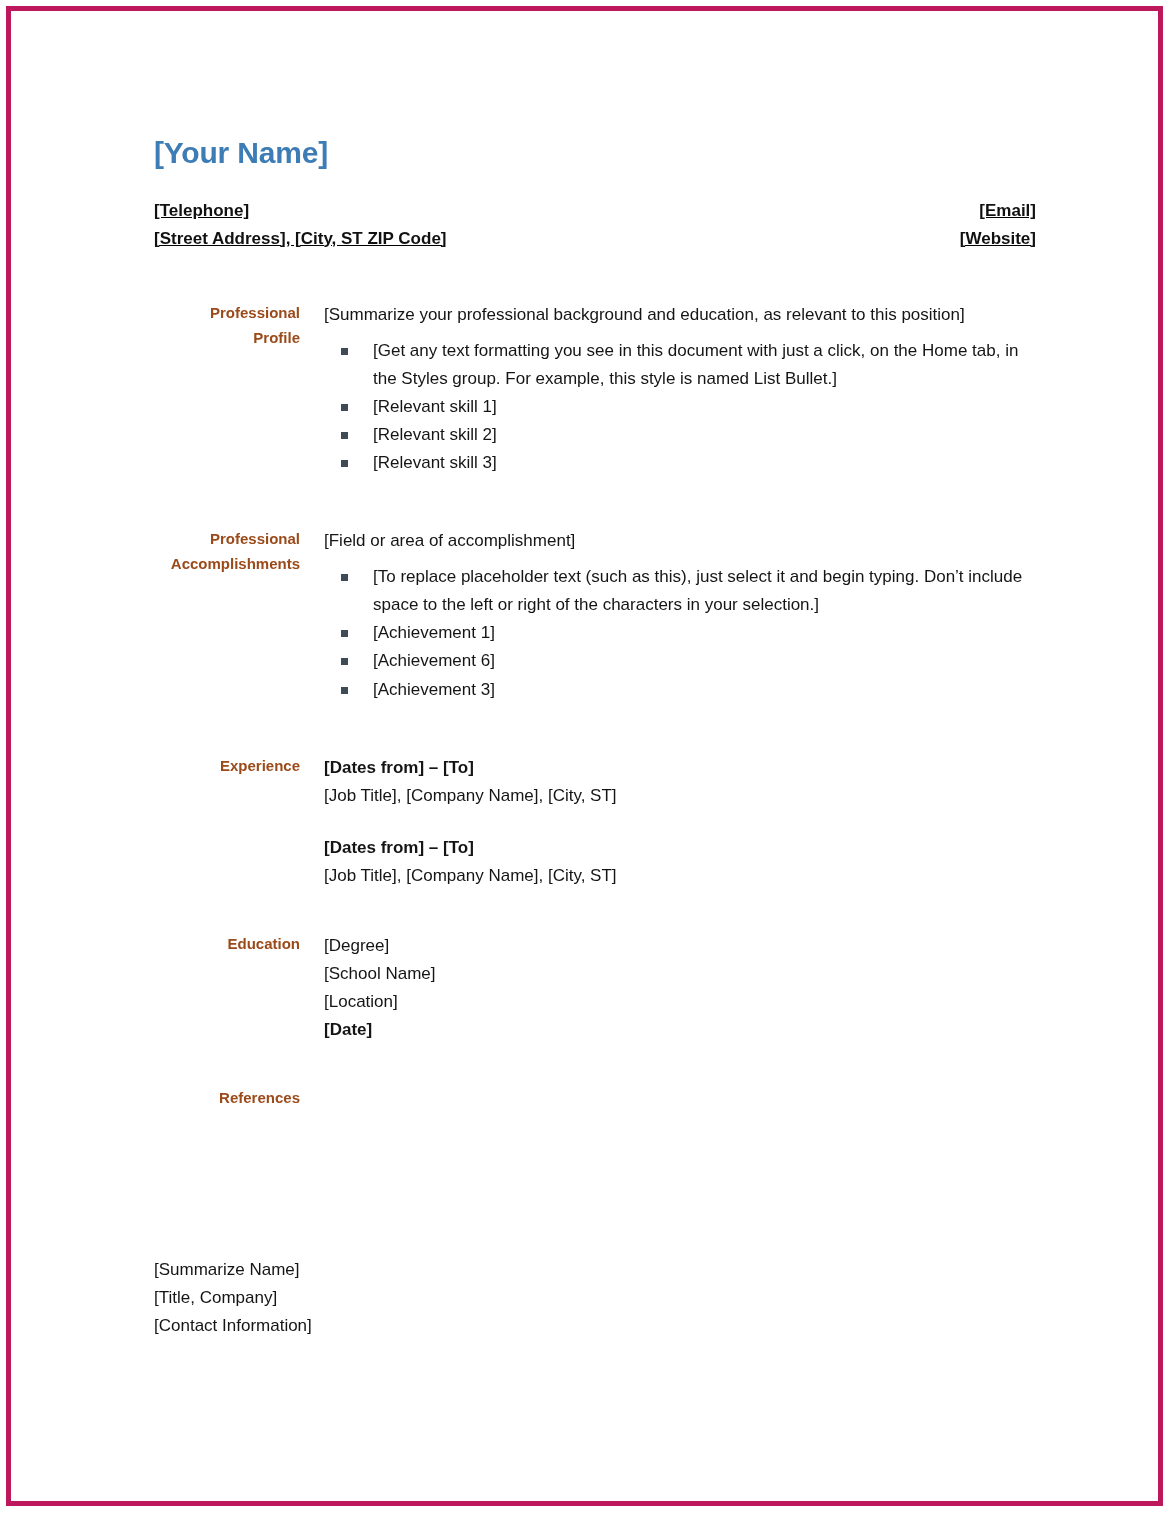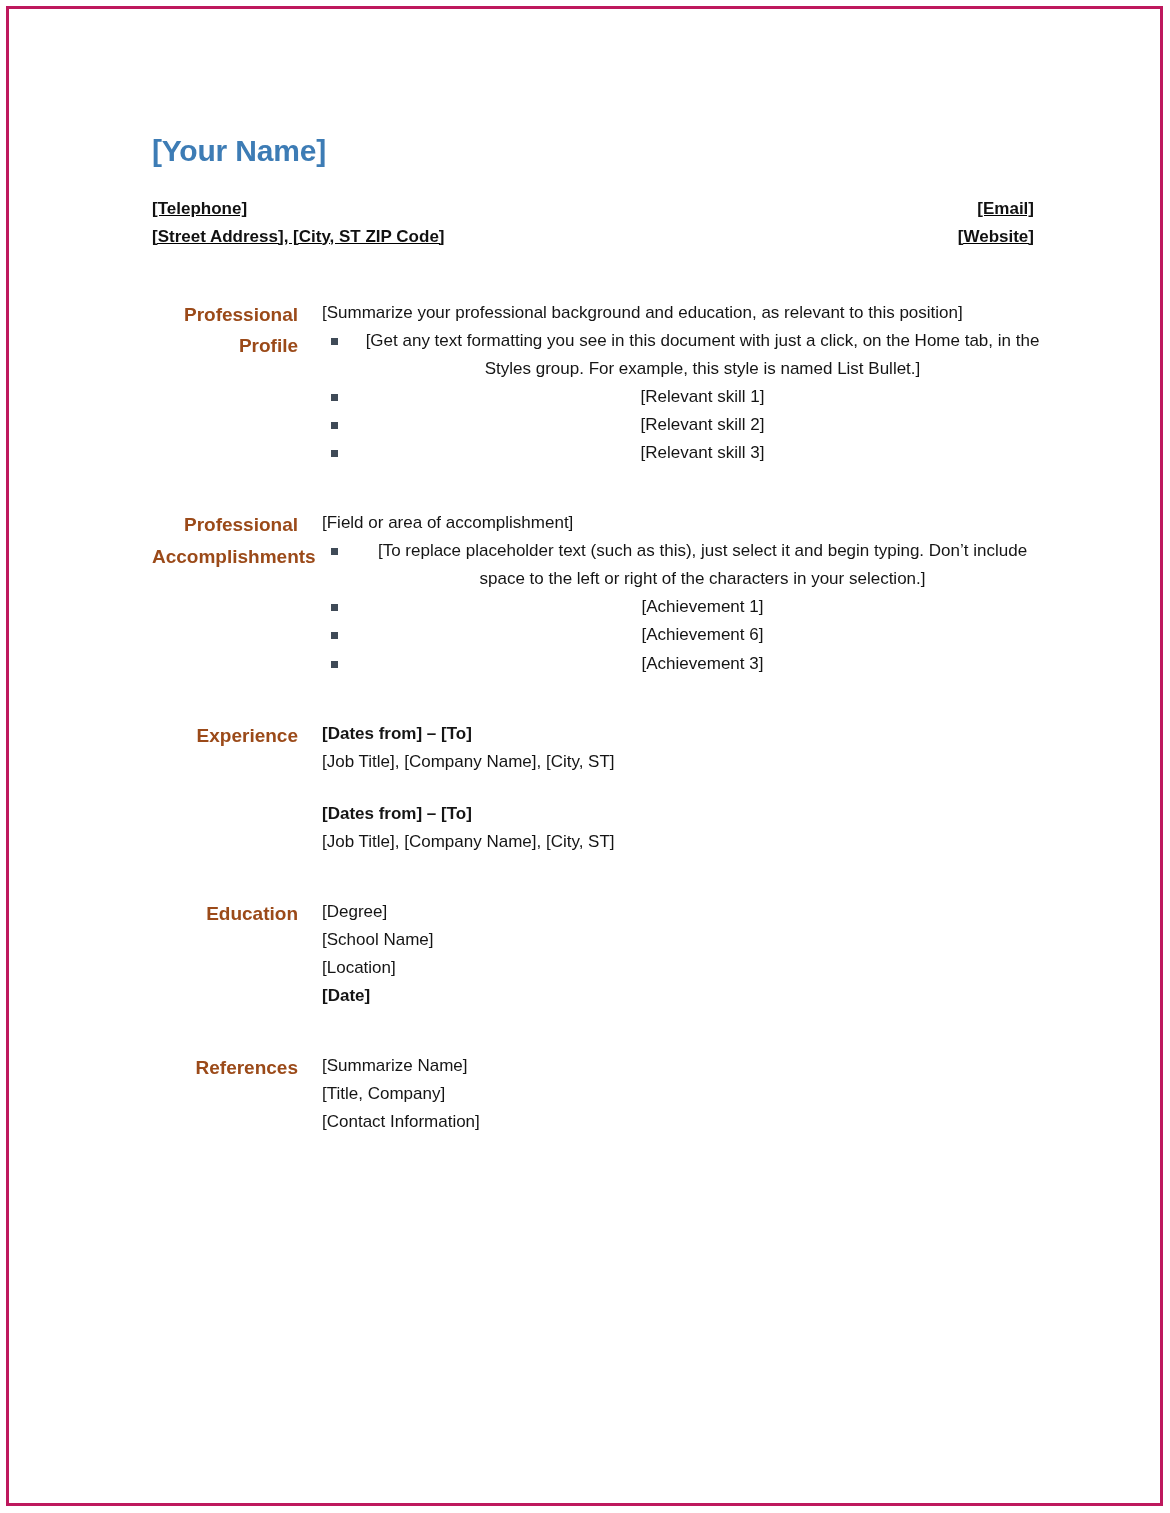--- a/index.html
+++ b/index.html
@@ -15,21 +15,21 @@
   }
 
   
   #page {
     position: absolute;
     left: 6px;
     top: 6px;
     width: 1157px;   
     height: 1500px;  
     box-sizing: border-box;
-    border: 3px solid #be185d;
+    border: 5px solid #be185d;
     background: #ffffff;
     overflow: hidden;
   }
 
   .sheet-inner {
     position: relative;
     width: 100%;
     height: 100%;
   }
 
@@ -75,29 +75,29 @@
     left: 143px;
     top: 290px;
     width: 890px;
   }
 
   .section {
     display: flex;
     align-items: flex-start;
     margin-bottom: 42px;
   }
-  .section:last-child { margin-bottom: 0; }
+  .section:last-child { margin-bottom: 0; flex-direction: column; }
 
   .section-label {
     width: 170px;
     flex: 0 0 170px;
     text-align: right;
     padding-right: 24px;
     box-sizing: border-box;
-    font-size: 19px;
+    font-size: 15px;
     font-weight: 700;
     color: #9b4a19;
     line-height: 1.65;
     white-space: pre-line;
   }
 
   .section-body {
     flex: 1 1 auto;
     min-width: 0;
     font-size: 17px;
@@ -112,23 +112,22 @@
   }
   .body-line.bold { font-weight: 700; }
 
   .body-para {
     margin: 0;
   }
 
   
   ul.bullets {
     list-style: none;
-    margin: 0;
+    margin: 8px;
     padding: 0;
-    text-align: center;
   }
   ul.bullets > li {
     position: relative;
     padding-left: 41px;
     margin: 0;
     line-height: 1.65;
     font-size: 17px;
     color: #151515;
   }
   ul.bullets > li::before {

